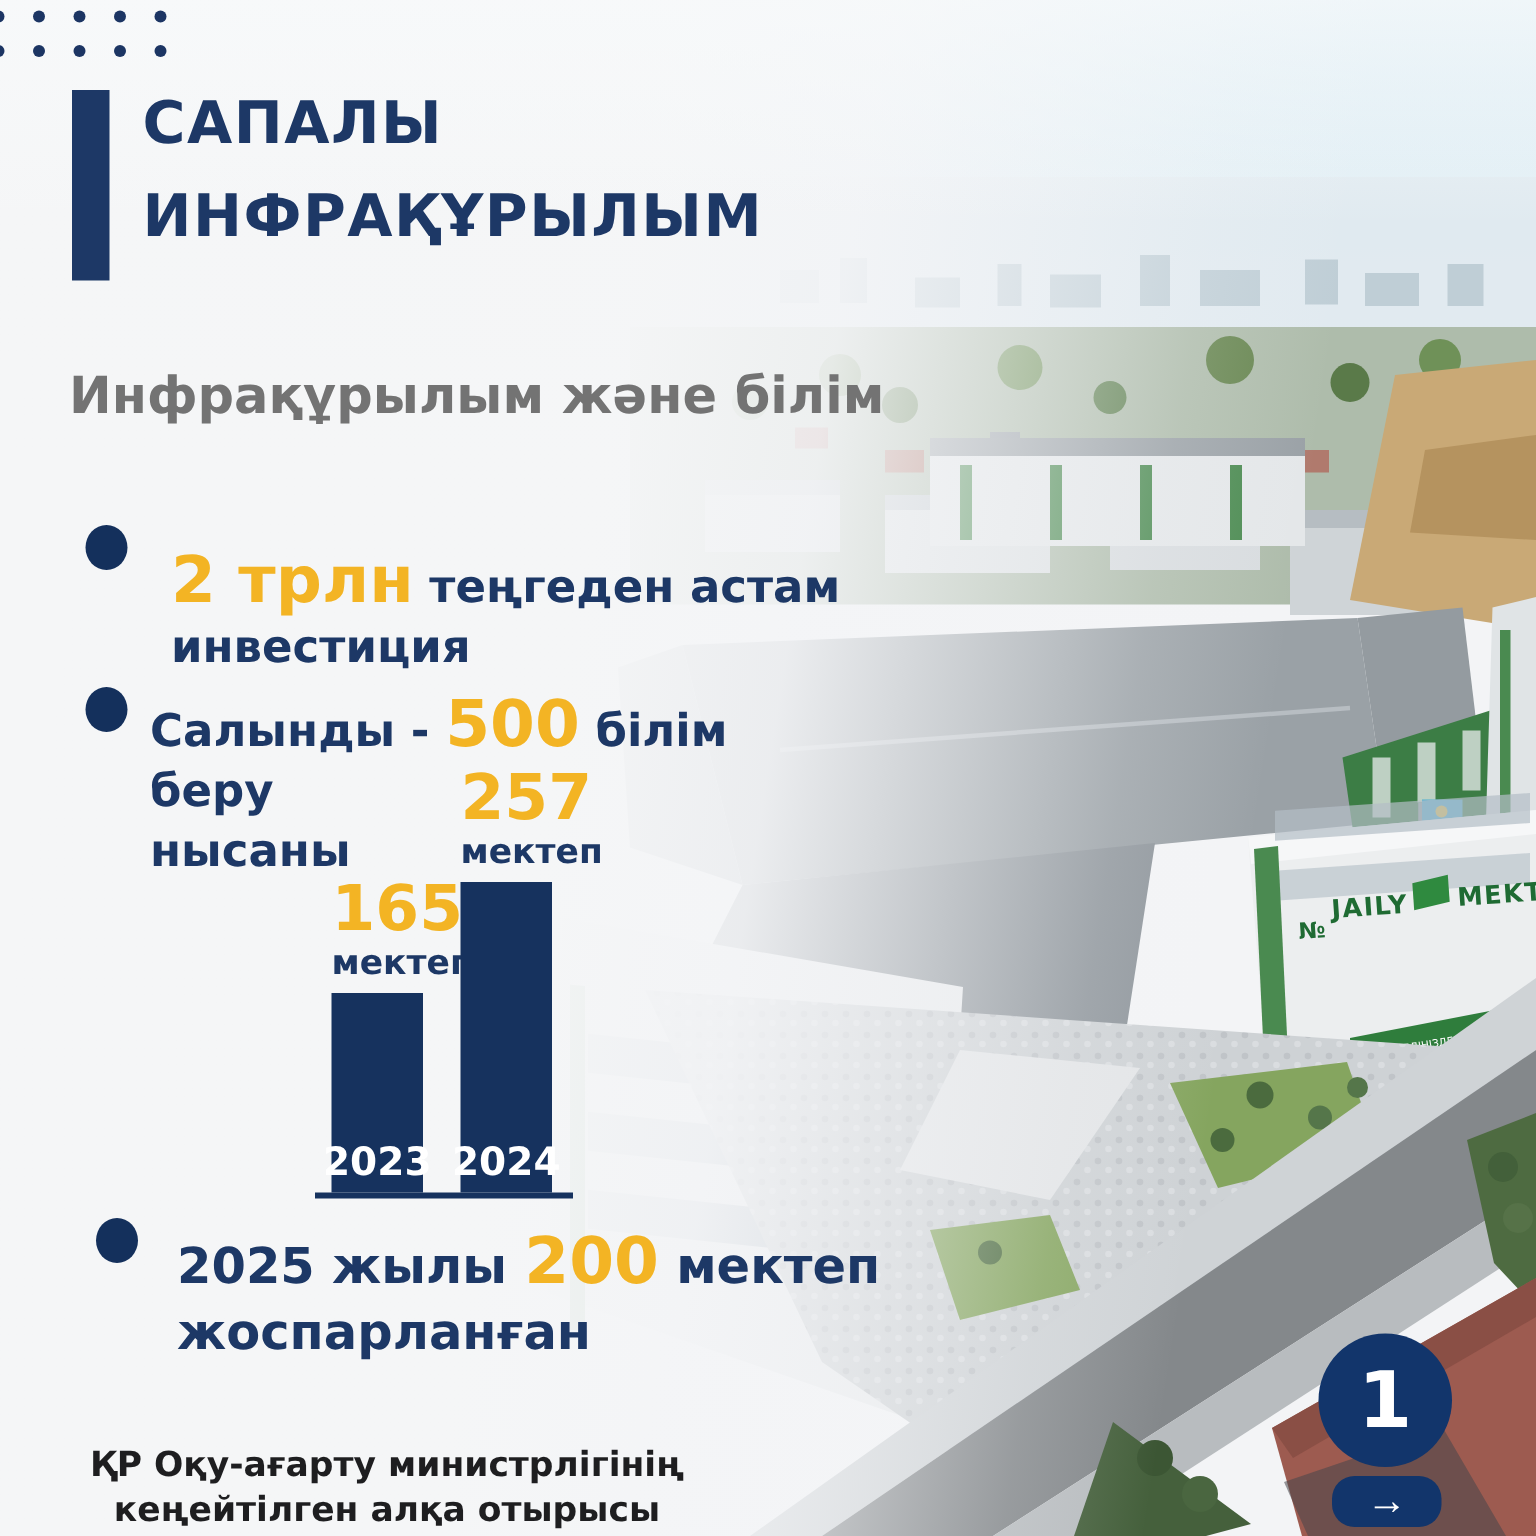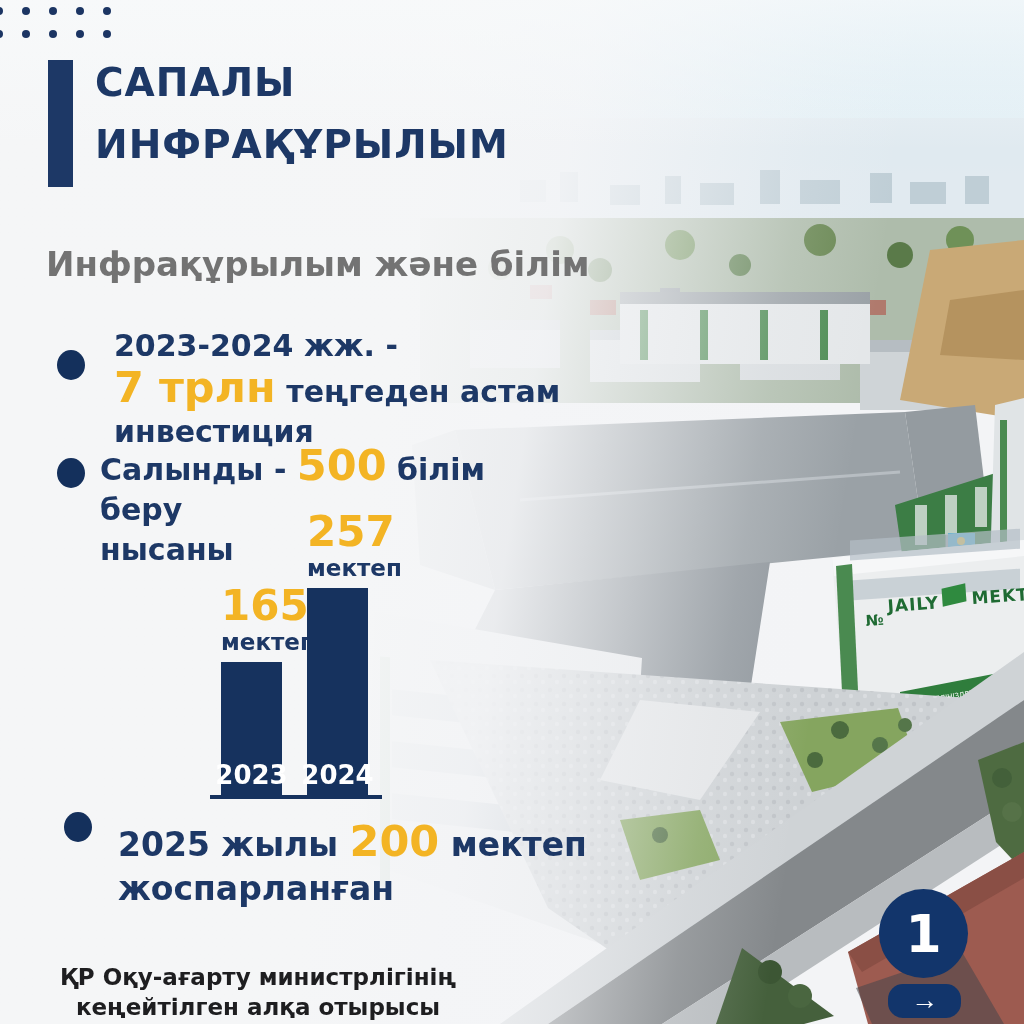--- a/index.html
+++ b/index.html
@@ -36,21 +36,21 @@
   .subtitle { position:absolute; left:46px; top:244px; color:#737373; font-weight:800; font-size:34px; }
 
   
   .bullet-dot { position:absolute; width:28px; height:30px; border-radius:50%; background:#14305c; }
   .b1-dot { left:57px; top:350px; }
   .b2-dot { left:57px; top:458px; }
   .b3-dot { left:64px; top:812px; }
 
   .bullet-text { position:absolute; color:#1d3866; font-weight:800; font-size:30px; line-height:40px; max-width:470px; }
   .b1 { left:114px; top:326px; }
-  .b2 { left:100px; top:444px; }
+  .b2 { left:100px; top:462px; }
   .b3 { left:118px; top:820px; font-size:33px; line-height:44px; }
   .hl { color:#f3b424; font-weight:800; font-size:43px; line-height:1; }
 
   
   .chart { position:absolute; left:210px; top:515px; width:172px; height:284px; }
   .chart .plot { position:absolute; left:0; bottom:4px; width:100%; display:flex;
     align-items:flex-end; justify-content:space-between; padding:0 11px; }
   .bar-group { display:flex; flex-direction:column; align-items:flex-start; width:64px; }
   .bar-value { color:#f3b424; font-weight:800; font-size:42px; line-height:1; }
   .bar-unit { color:#1d3866; font-weight:800; font-size:23px; line-height:1; margin:4px 0 8px 0; }
@@ -245,22 +245,22 @@
   <div class="title-bar"></div>
   <h1 class="title">
     <span>САПАЛЫ</span><br>
     <span>ИНФРАҚҰРЫЛЫМ</span>
   </h1>
 
   <h2 class="subtitle">Инфрақұрылым және білім</h2>
 
   <div class="bullet-dot b1-dot"></div>
   <div class="bullet-text b1">
-    <span>2023-2024 жж. -</span><br>
-    <span class="hl">7 трлн</span><span> теңгеден астам инвестиция</span>
+    <br>
+    <span class="hl">2 трлн</span><span> теңгеден астам инвестиция</span>
   </div>
 
   <div class="bullet-dot b2-dot"></div>
   <div class="bullet-text b2">
     <span>Салынды - </span><span class="hl">500</span><span> білім беру</span><br>
     <span>нысаны</span>
   </div>
 
   <div class="chart">
     <div class="plot">

